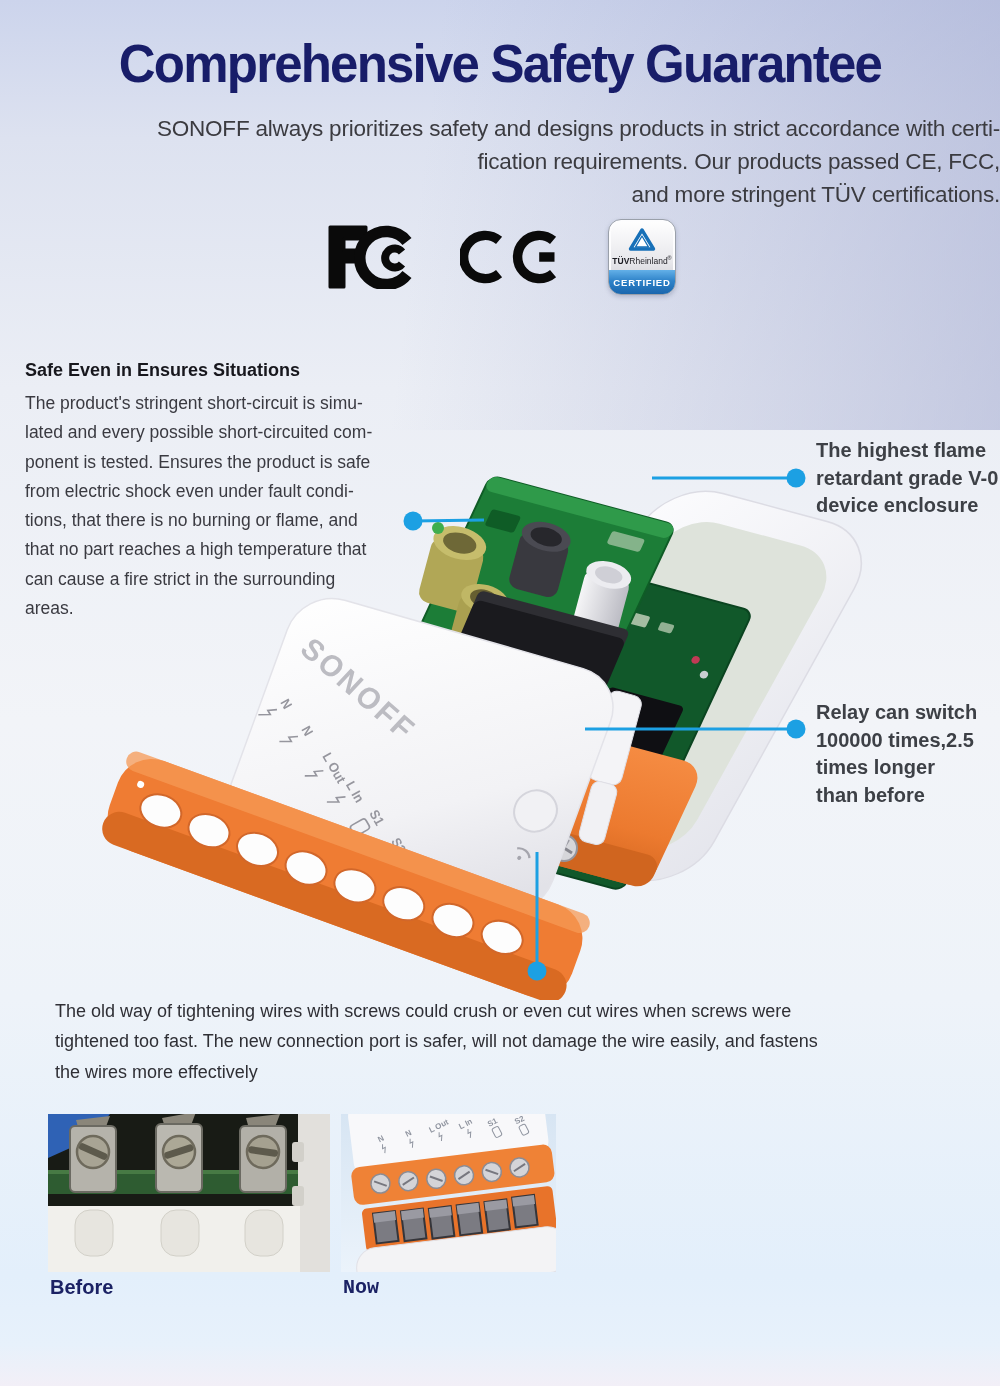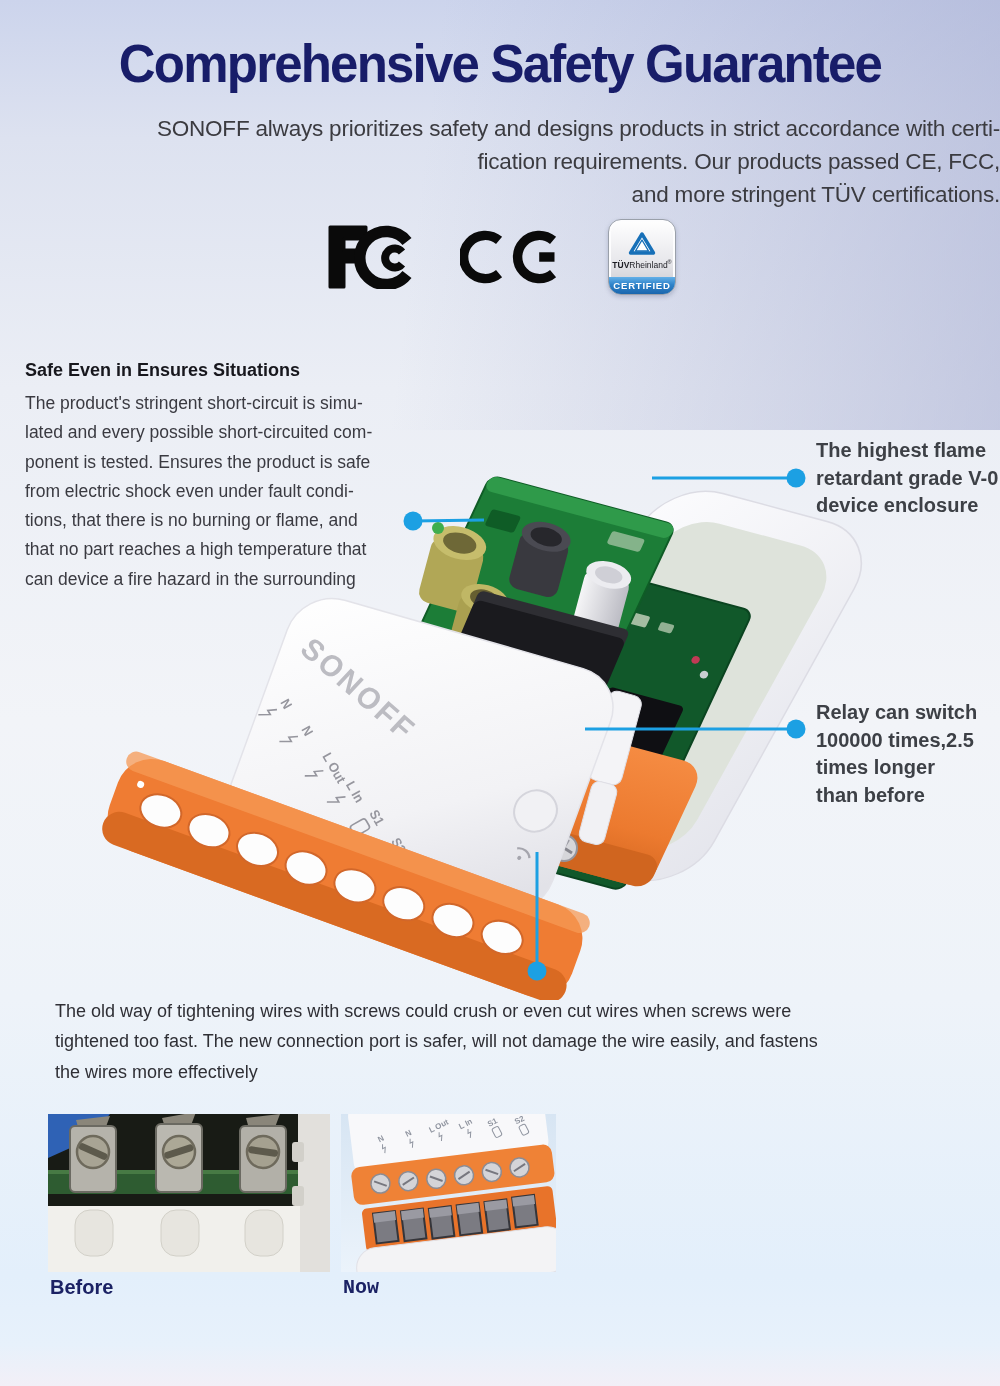--- a/index.html
+++ b/index.html
@@ -16,21 +16,21 @@
     font-size:22.5px;line-height:33px;color:#3b3b40;letter-spacing:-0.2px;}
   .logos{position:absolute;left:0;top:219px;width:1000px;display:flex;justify-content:center;align-items:center;gap:40px;}
   .tuv{width:66px;height:74px;border-radius:13px;border:1px solid #9aa0aa;
     background:linear-gradient(180deg,#ffffff 0%,#e8e8ec 55%,#c6c6cd 100%);
     box-shadow:0 2px 4px rgba(60,70,110,.25), inset 0 0 0 2px #fdfdfe;
     display:flex;flex-direction:column;align-items:center;overflow:hidden;}
   .tuv-top{flex:1;display:flex;flex-direction:column;align-items:center;justify-content:center;padding-top:3px;}
   .tuv-brand{font-size:8.5px;color:#1c1c22;white-space:nowrap;line-height:10px;}
   .tuv-brand .b{font-weight:bold;}
   .tuv-brand sup{font-size:5.5px;}
-  .tuv-band{width:100%;height:17px;background:linear-gradient(180deg,#63b0e8 0%,#2f83c9 45%,#1a66ad 100%);
+  .tuv-band{width:100%;height:24px;background:linear-gradient(180deg,#63b0e8 0%,#2f83c9 45%,#1a66ad 100%);
     color:#fff;font-size:9.5px;font-weight:bold;letter-spacing:0.8px;display:flex;align-items:center;justify-content:center;}
   .safety-heading{position:absolute;left:25px;top:360px;font-size:18px;font-weight:bold;color:#17171d;}
   .safety-body{position:absolute;left:25px;top:389px;font-size:17.5px;line-height:29.3px;color:#3a3a41;}
   .callout{position:absolute;font-size:20px;line-height:27.5px;color:#3d4046;font-weight:bold;}
   .co1{left:816px;top:437px;}
   .co2{left:816px;top:699px;}
   .wiring{position:absolute;left:55px;top:996px;font-size:18px;line-height:30.4px;color:#2f2f35;}
   .cmp-label{position:absolute;font-size:20px;font-weight:bold;color:#1b2264;}
   .lbl-before{left:50px;top:1276px;}
   .lbl-now{left:343px;top:1276px;font-family:Liberation Mono, monospace;}
@@ -78,21 +78,22 @@
   </div>
 
   <div class="safety-heading">Safe Even in Ensures Situations</div>
   <div class="safety-body">
     <div>The product's stringent short-circuit is simu-</div>
     <div>lated and every possible short-circuited com-</div>
     <div>ponent is tested. Ensures the product is safe</div>
     <div>from electric shock even under fault condi-</div>
     <div>tions, that there is no burning or flame, and</div>
     <div>that no part reaches a high temperature that</div>
-    <div>can device a fire hazard in the surrounding</div>
+    <div>can cause a fire strict in the surrounding</div>
+    <div>areas.</div>
   </div>
 
   <svg class="abs" style="left:0;top:420px;" width="1000" height="580" viewBox="0 420 1000 580">
     <defs>
       <linearGradient id="gBack" x1="0" y1="0" x2="1" y2="1">
         <stop offset="0" stop-color="#fcfcfe"></stop>
           <stop offset="1" stop-color="#e4e5ec"></stop>
       </linearGradient>
       <linearGradient id="gCover" x1="0" y1="0" x2="0.8" y2="1">
         <stop offset="0" stop-color="#ffffff"></stop>

